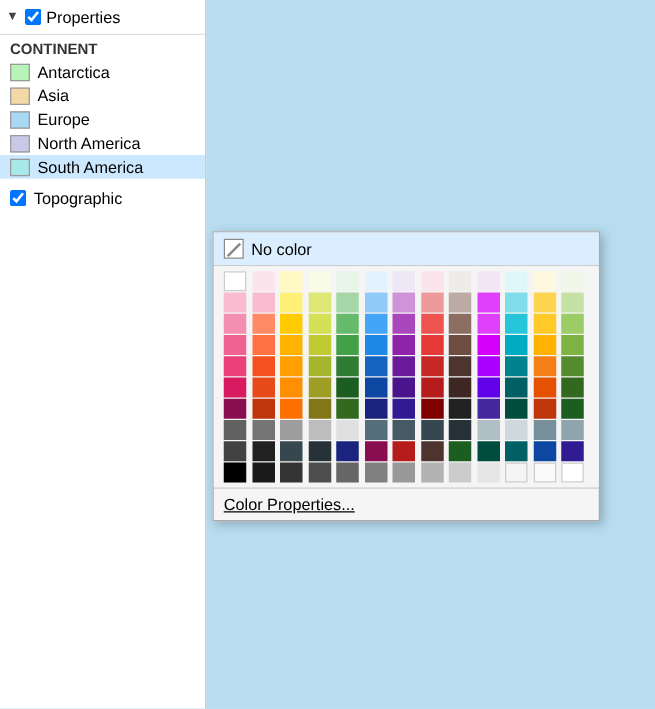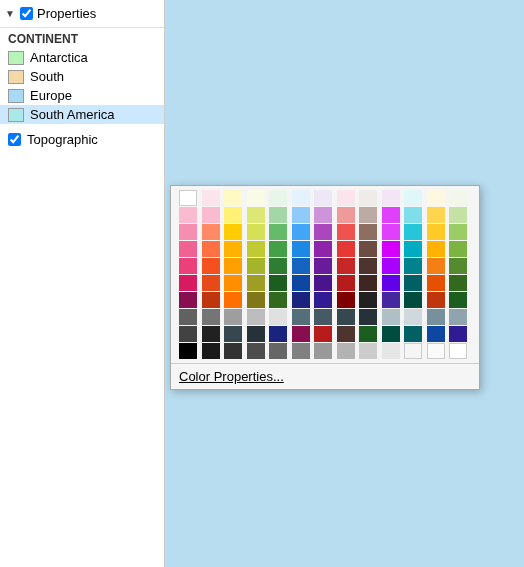--- a/index.html
+++ b/index.html
@@ -221,28 +221,32 @@
   <div class="continent-label">CONTINENT</div>
 
 
   <div class="legend-item">
     <div class="legend-swatch" style="background: #b8f4b8;"></div>
     <span class="legend-text">Antarctica</span>
   </div>
 
   <div class="legend-item">
     <div class="legend-swatch" style="background: #f4d8a8;"></div>
-    <span class="legend-text">South</span>
+    <span class="legend-text">Asia</span>
   </div>
 
   <div class="legend-item">
     <div class="legend-swatch" style="background: #a8d8f4;"></div>
     <span class="legend-text">Europe</span>
   </div>
 
+  <div class="legend-item">
+    <div class="legend-swatch" style="background: #c8c8e8;"></div>
+    <span class="legend-text">North America</span>
+  </div>
 
 
   <div class="legend-item selected">
     <div class="legend-swatch" style="background: #a8e8e8;"></div>
     <span class="legend-text">South America</span>
   </div>
 
   <div class="topographic-section">
     <input type="checkbox" checked="" class="topo-checkbox" style="">
     <span class="legend-text">Topographic</span>
@@ -251,20 +255,24 @@
 
 <div class="handwriting-overlay">
   <svg width="220" height="55" viewBox="0 0 220 55">
     <path d="M5,30 Q20,10 35,28 Q50,45 65,28 Q80,10 95,28 Q110,45 125,28 Q145,10 165,28 Q185,45 205,28" stroke="#333" stroke-width="2" fill="none" stroke-linecap="round"></path>
     <path d="M5,20 Q30,5 60,20 Q90,35 120,20 Q150,5 180,20 Q200,30 210,20" stroke="#444" stroke-width="1.5" fill="none" stroke-linecap="round" opacity="0.7"></path>
     <text x="10" y="48" font-family="cursive" font-size="18" fill="#222" transform="skewX(-8)">Zoom To Value</text>
   </svg>
 </div>
 
 <div class="color-picker">
+  <div class="no-color-row">
+    <div class="no-color-icon"></div>
+    <span class="no-color-label">No color</span>
+  </div>
   <div class="color-grid" id="color-grid">
       <div class="color-cell" style="background: rgb(255, 255, 255); border: 1px solid rgb(204, 204, 204);"></div>
       <div class="color-cell" style="background: rgb(252, 228, 236);"></div>
       <div class="color-cell" style="background: rgb(255, 249, 196);"></div>
       <div class="color-cell" style="background: rgb(249, 251, 231);"></div>
       <div class="color-cell" style="background: rgb(232, 245, 233);"></div>
       <div class="color-cell" style="background: rgb(227, 242, 253);"></div>
       <div class="color-cell" style="background: rgb(237, 231, 246);"></div>
       <div class="color-cell" style="background: rgb(252, 228, 236);"></div>
       <div class="color-cell" style="background: rgb(239, 235, 233);"></div>

